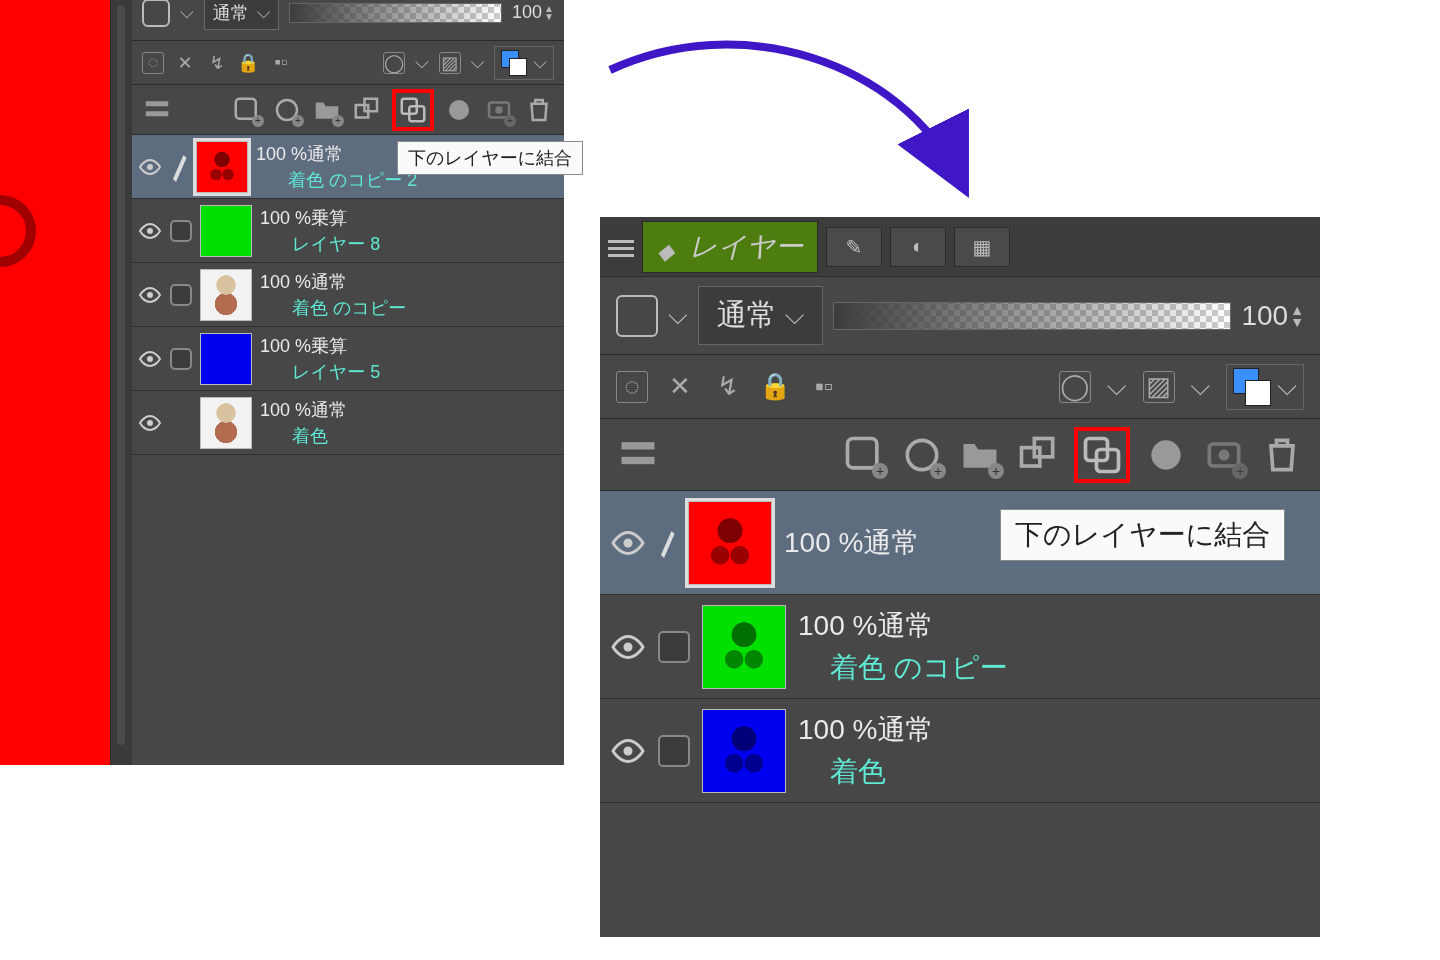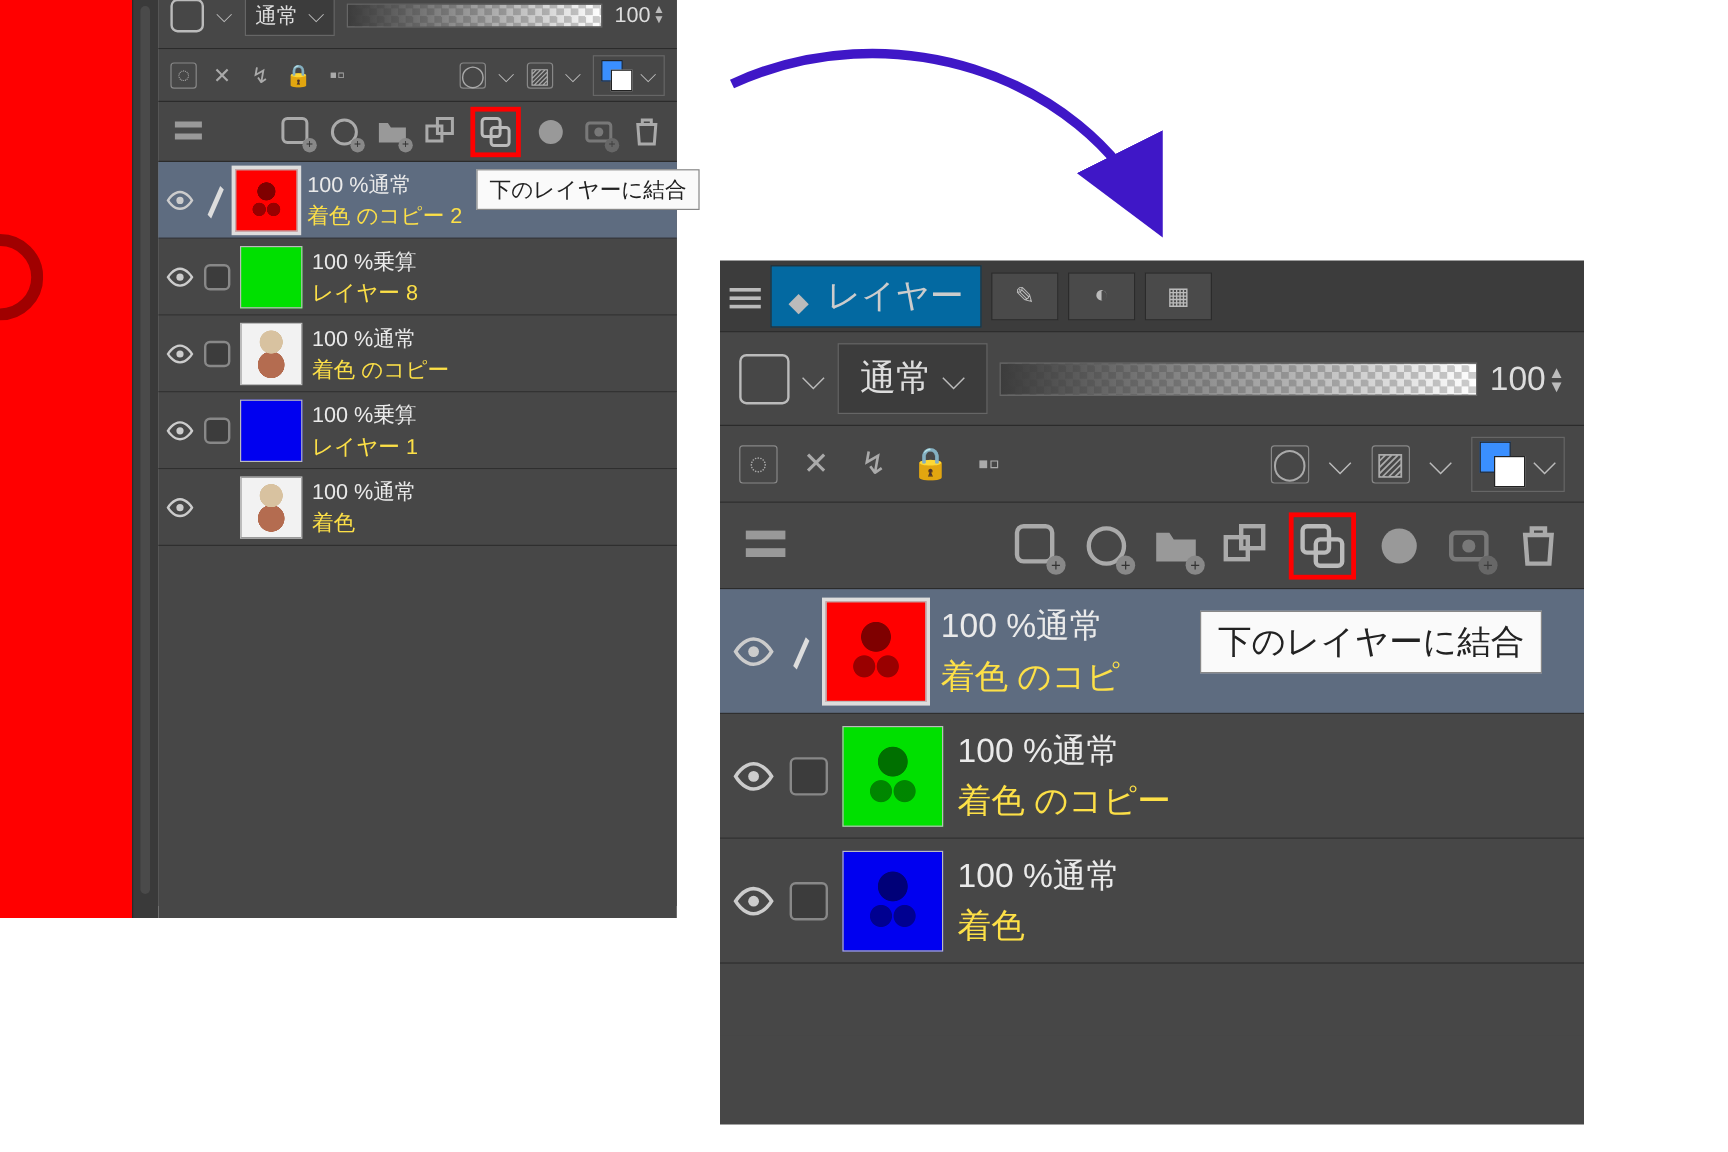--- a/index.html
+++ b/index.html
@@ -98,21 +98,21 @@
     margin:4px 0;
   }
   .tab {
     display:flex; align-items:center; gap:6px;
     padding:6px 14px;
     border:1px solid #2b2b2b;
     background:#4a4a4a;
     color:#ccc;
     white-space:nowrap;
   }
-  .tab.active { background:#0369a1; }
+  .tab.active { background:#4d7c0f;font-style:italic; }
   .icon-layers {
     width:26px; height:26px;
   }
   .icon-layers::before {
     content:"◆";
     color:#bbb;
     font-size:22px;
   }
   .tab-icon { width:26px;height:26px;display:flex;align-items:center;justify-content:center;color:#bbb;font-size:20px;}
 
@@ -272,21 +272,21 @@
   }
   .thumb-char-color {
     width:100%;height:100%;
     background:
       radial-gradient(circle at 50% 30%, #d8c2a0 0 22%, transparent 23%),
       radial-gradient(circle at 50% 68%, #b46c50 0 26%, transparent 27%),
       #f2f2f2;
   }
   .layer-text { display:flex; flex-direction:column; gap:2px; }
   .layer-text .line1 { color:#eaeaea; }
-  .layer-text .line2 { color:#fde047; }
+  .layer-text .line2 { color:#5eead4;margin-left:32px; }
   .layer-panel.large .layer-text { gap:4px; font-size:28px;}
 
   .layer-list-empty {
     flex:1;
     background:#474747;
   }
 
   
   .tooltip {
     position:absolute;
@@ -479,21 +479,21 @@
       <div class="eye">
           <svg viewBox="0 0 24 24">
             <path d="M2 12s4-7 10-7 10 7 10 7-4 7-10 7S2 12 2 12z" fill="none" stroke="#ccc" stroke-width="2"></path>
             <circle cx="12" cy="12" r="3" fill="#ccc"></circle>
           </svg>
         </div>
       <div class="checkbox-slot"></div>
       <div class="thumb" style="background:#0000f0"></div>
       <div class="layer-text">
         <span class="line1">100 %乗算</span>
-        <span class="line2">レイヤー 1</span>
+        <span class="line2">レイヤー 5</span>
       </div>
     </div>
 
     <div class="layer-item">
       <div class="eye">
           <svg viewBox="0 0 24 24">
             <path d="M2 12s4-7 10-7 10 7 10 7-4 7-10 7S2 12 2 12z" fill="none" stroke="#ccc" stroke-width="2"></path>
             <circle cx="12" cy="12" r="3" fill="#ccc"></circle>
           </svg>
         </div>
@@ -653,21 +653,20 @@
       <div class="active-indicator">
           <svg viewBox="0 0 24 48">
             <path d="M4 40 L18 8 L22 12 L8 44 Z" fill="#ddd"></path>
           </svg>
         </div>
       <div class="thumb selected-border" style="background:#ff0000">
           <div class="thumb-char"></div>
         </div>
       <div class="layer-text">
         <span class="line1">100 %通常</span>
-        <span class="line2">着色 のコピ</span>
       </div>
       <div class="tooltip" style="left:400px;top:18px">下のレイヤーに結合</div>
     </div>
 
     <div class="layer-item">
       <div class="eye">
           <svg viewBox="0 0 24 24">
             <path d="M2 12s4-7 10-7 10 7 10 7-4 7-10 7S2 12 2 12z" fill="none" stroke="#ccc" stroke-width="2"></path>
             <circle cx="12" cy="12" r="3" fill="#ccc"></circle>
           </svg>

